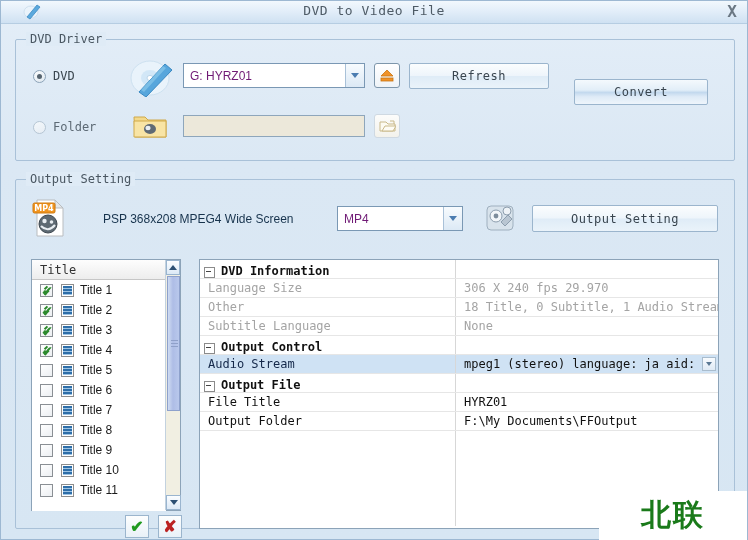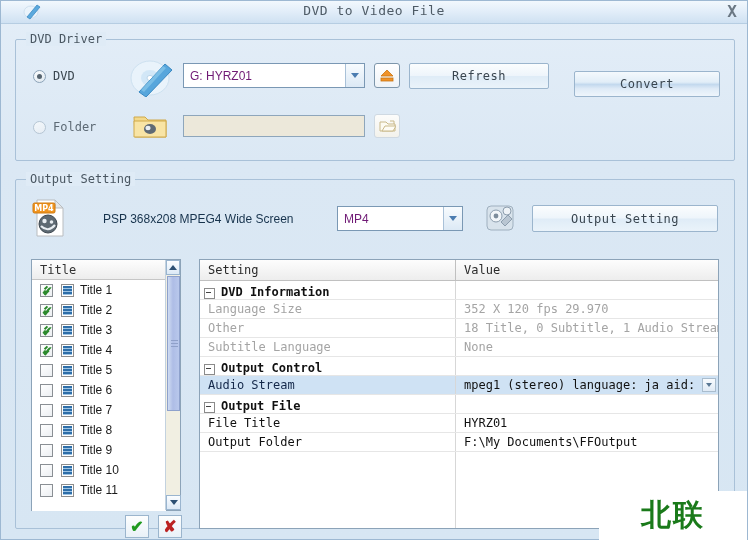--- a/index.html
+++ b/index.html
@@ -311,21 +311,21 @@
   </div>
 
   <div class="iconbtn" style="left:373px;top:62px;width:26px;height:25px;">
     <svg width="16" height="15" viewBox="0 0 16 15">
       <path d="M8 2 L14 8 L2 8 Z" fill="#f0932a" stroke="#c97411" stroke-width="0.8"></path>
       <rect x="2" y="10" width="12" height="3" fill="#f0932a" stroke="#c97411" stroke-width="0.8"></rect>
     </svg>
   </div>
 
   <div class="btn" style="left:408px;top:62px;width:140px;height:26px;">Refresh</div>
-  <div class="btn accent" style="left:573px;top:70px;width:146px;height:26px;">Convert</div>
+  <div class="btn accent" style="left:573px;top:78px;width:134px;height:26px;">Convert</div>
 
   <div class="radio-row" style="left:32px;top:119px;">
     <span class="radio off"></span>
     <span class="radio-label dim">Folder</span>
   </div>
 
   <span class="icon" style="left:132px;top:111px;">
     <svg width="34" height="28" viewBox="0 0 34 28">
       <path d="M1 5 h11 l3 3 h18 v17 h-31 z" fill="#f3d98b" stroke="#cfa94b"></path>
       <path d="M1 9 h32 v16 h-32 z" fill="#f8e4a5" stroke="#cfa94b"></path>
@@ -460,35 +460,31 @@
       <div class="sbtn down" style="position:absolute;bottom:0;left:0;width:15px;">
           <i></i>
         </div>
     </div>
   </div>
 
   <div class="okbtn">✔</div>
   <div class="cancelbtn">✘</div>
 
   <div class="grid">
-    <div class="grid-head">
-      <div class="c1">Setting</div>
-      <div class="c2">Value</div>
-    </div>
     <div id="grid-body">
         <div class="grow cat">
           <div class="n">
             <span class="expander"></span>
             <span>DVD Information</span>
           </div>
           <div class="v"><span></span></div>
         </div>
         <div class="grow dim">
           <div class="n">Language Size</div>
-          <div class="v"><span>352 X 120 fps 29.970</span></div>
+          <div class="v"><span>306 X 240 fps 29.970</span></div>
         </div>
         <div class="grow dim">
           <div class="n">Other</div>
           <div class="v"><span>18 Title, 0 Subtitle, 1 Audio Stream</span></div>
         </div>
         <div class="grow dim">
           <div class="n">Subtitle Language</div>
           <div class="v"><span>None</span></div>
         </div>
         <div class="grow cat">

